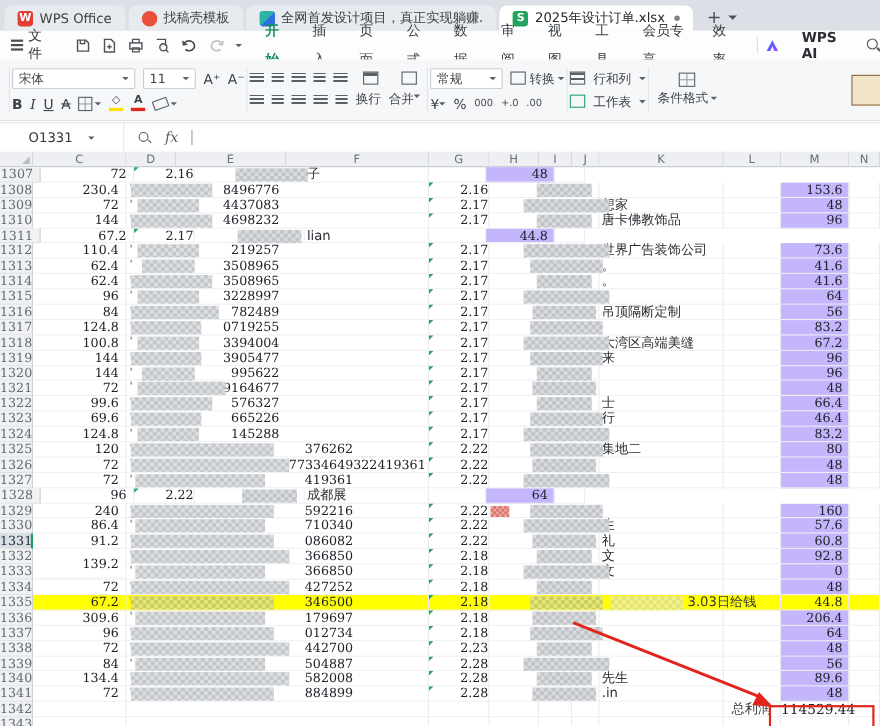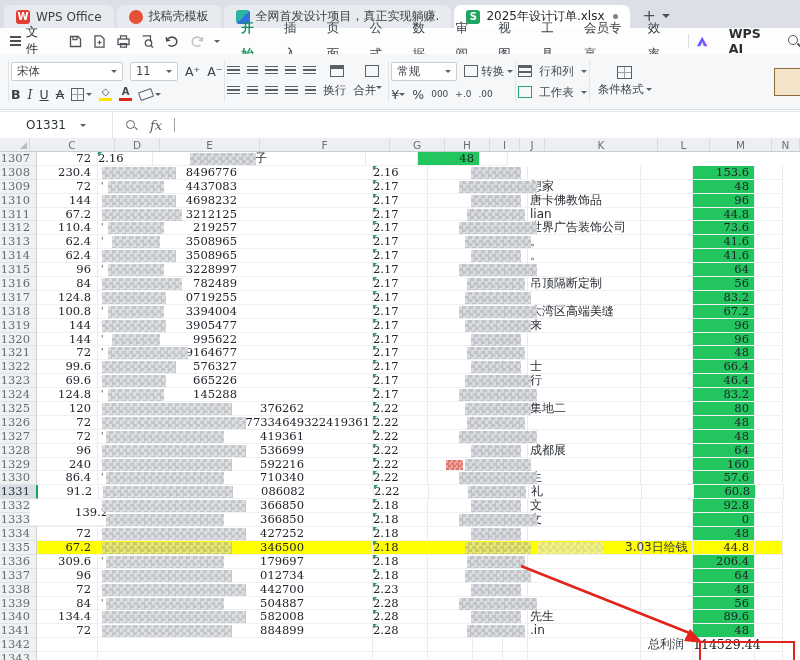--- a/index.html
+++ b/index.html
@@ -86,34 +86,34 @@
          border-left:7px solid transparent;border-bottom:7px solid #b7bcc2;}
   .rows{position:relative;}
   .row{display:flex;height:13.9px;position:relative;flex:none;}
   .cell{box-sizing:border-box;height:100%;border-right:1px solid #e9ebee;border-bottom:1px solid #eef0f2;
         position:relative;flex:none;overflow:visible;}
   .num{font-family:"DejaVu Serif","Liberation Serif",serif;font-size:11.5px;color:#20242a;line-height:13px;}
   .cg{width:30px;background:#eff1f3;border-right:1px solid #ccd1d5;border-bottom:1px solid #dfe2e5;
       text-align:right;padding-right:6px;overflow:hidden;white-space:nowrap;color:#656b72;font-size:11.5px;
       font-family:"DejaVu Serif",serif;line-height:13px;}
   .cg.sel{background:#d9dfe6;border-right:2px solid #17a15e;color:#2e3338;}
-  .cc{width:61px;text-align:right;padding-right:6px;}
+  .cc{width:85px;text-align:right;padding-right:6px;}
   .cdef{width:275px;}
   .cdef .apost{position:absolute;left:3px;top:1px;font-size:9px;color:#3c4247;}
   .ftext{position:absolute;top:0;line-height:13.5px;white-space:nowrap;}
   .fu{right:135px;} .fl{right:68px;} .fx2{right:2px;}
-  .cG{width:55px;text-align:left;}
+  .cG{width:55px;text-align:right;}
   .cG.gt::before{content:"";position:absolute;left:0;top:0;border-top:4px solid #21a366;border-right:4px solid transparent;}
   .cH{width:45px;}
   .cIJ{width:55px;}
   .cIJ::before{content:"";position:absolute;left:29px;top:0;height:100%;border-right:1px solid #e9ebee;}
   .cK{width:113px;font-size:12px;color:#2a2e33;white-space:nowrap;padding-left:2px;line-height:13.5px;overflow:visible;}
   .cL{width:52px;font-size:12px;text-align:right;padding-right:8px;line-height:13.5px;white-space:nowrap;}
   .cM{width:62px;text-align:right;padding-right:5px;}
-  .cM.ymc{background:#22c55e;}
+  .cM.ymc{background:#c4b5fd;}
   .cN{width:28px;}
   
   .row.ylw .cell{background:#ffff00;}
   .row.ylw .cM{background:#ffff00;}
   
   .mz{position:absolute;left:4px;top:1px;height:12px;width:64px;z-index:2;
       background:repeating-conic-gradient(#c3c7ca 0% 25%,#dcdee1 0% 50%);background-size:7px 7px;}
   .row:nth-child(2n) .mz{width:74px;}
   .row:nth-child(3n) .mz{width:56px;left:10px;}
   .row:nth-child(5n) .mz{width:80px;}
@@ -441,25 +441,20 @@
             <div class="mz2"></div>
           </div>
           <div class="cell cK">唐卡佛教饰品</div>
           <div class="cell cL"></div>
           <div class="cell cM num ymc">96</div>
           <div class="cell cN"></div>
         </div>
         <div class="row">
           <div class="cg">1311</div>
           <div class="cell cc num">67.2</div>
-          <div class="cell cdef">
-            <span class="apost">'</span>
-            <span class="ftext num fu">3212125</span>
-            <div class="mz"></div>
-          </div>
           <div class="cell cG num gt">2.17</div>
           <div class="cell cH"></div>
           <div class="cell cIJ">
             <div class="mz2"></div>
           </div>
           <div class="cell cK">lian</div>
           <div class="cell cL"></div>
           <div class="cell cM num ymc">44.8</div>
           <div class="cell cN"></div>
         </div>
@@ -747,25 +742,20 @@
             <div class="mz2"></div>
           </div>
           <div class="cell cK"></div>
           <div class="cell cL"></div>
           <div class="cell cM num ymc">48</div>
           <div class="cell cN"></div>
         </div>
         <div class="row lo">
           <div class="cg">1328</div>
           <div class="cell cc num">96</div>
-          <div class="cell cdef">
-            <span class="apost">'</span>
-            <span class="ftext num fl">536699</span>
-            <div class="mz"></div>
-          </div>
           <div class="cell cG num gt">2.22</div>
           <div class="cell cH"></div>
           <div class="cell cIJ">
             <div class="mz2"></div>
           </div>
           <div class="cell cK">成都展</div>
           <div class="cell cL"></div>
           <div class="cell cM num ymc">64</div>
           <div class="cell cN"></div>
         </div>

